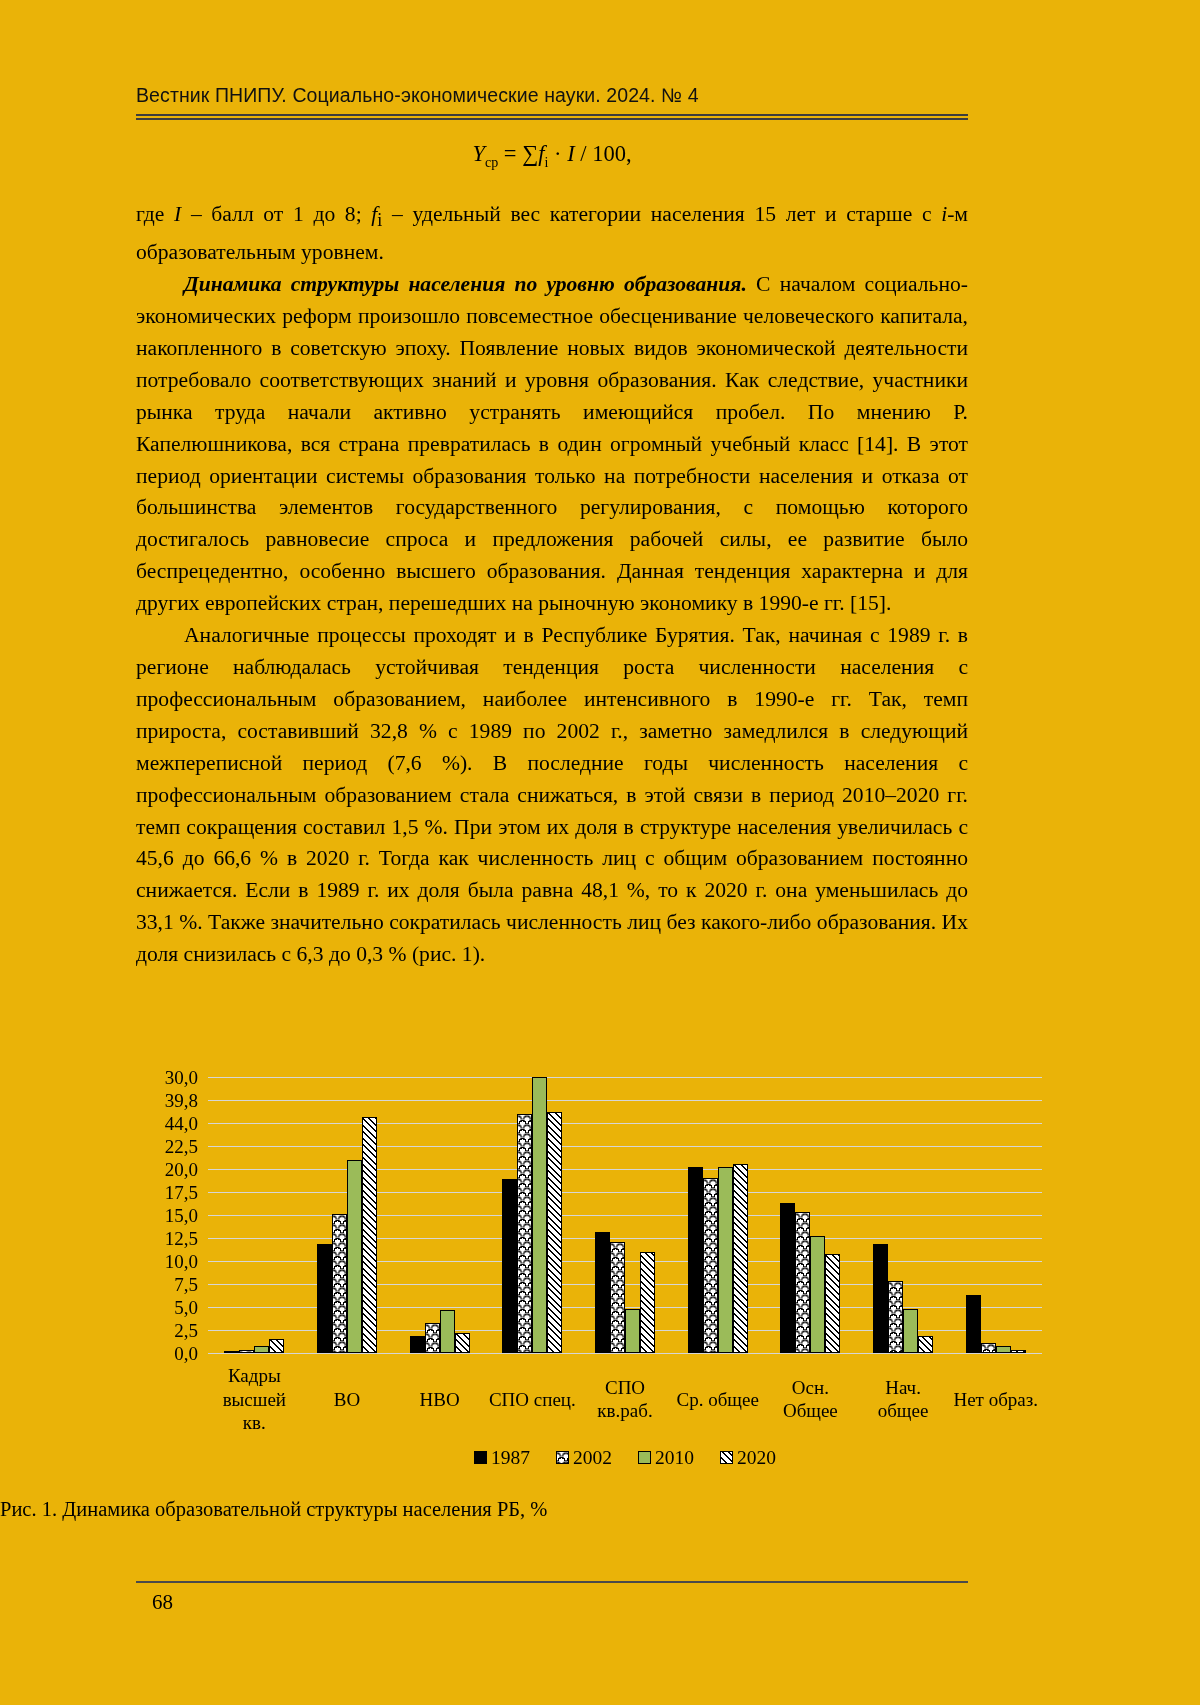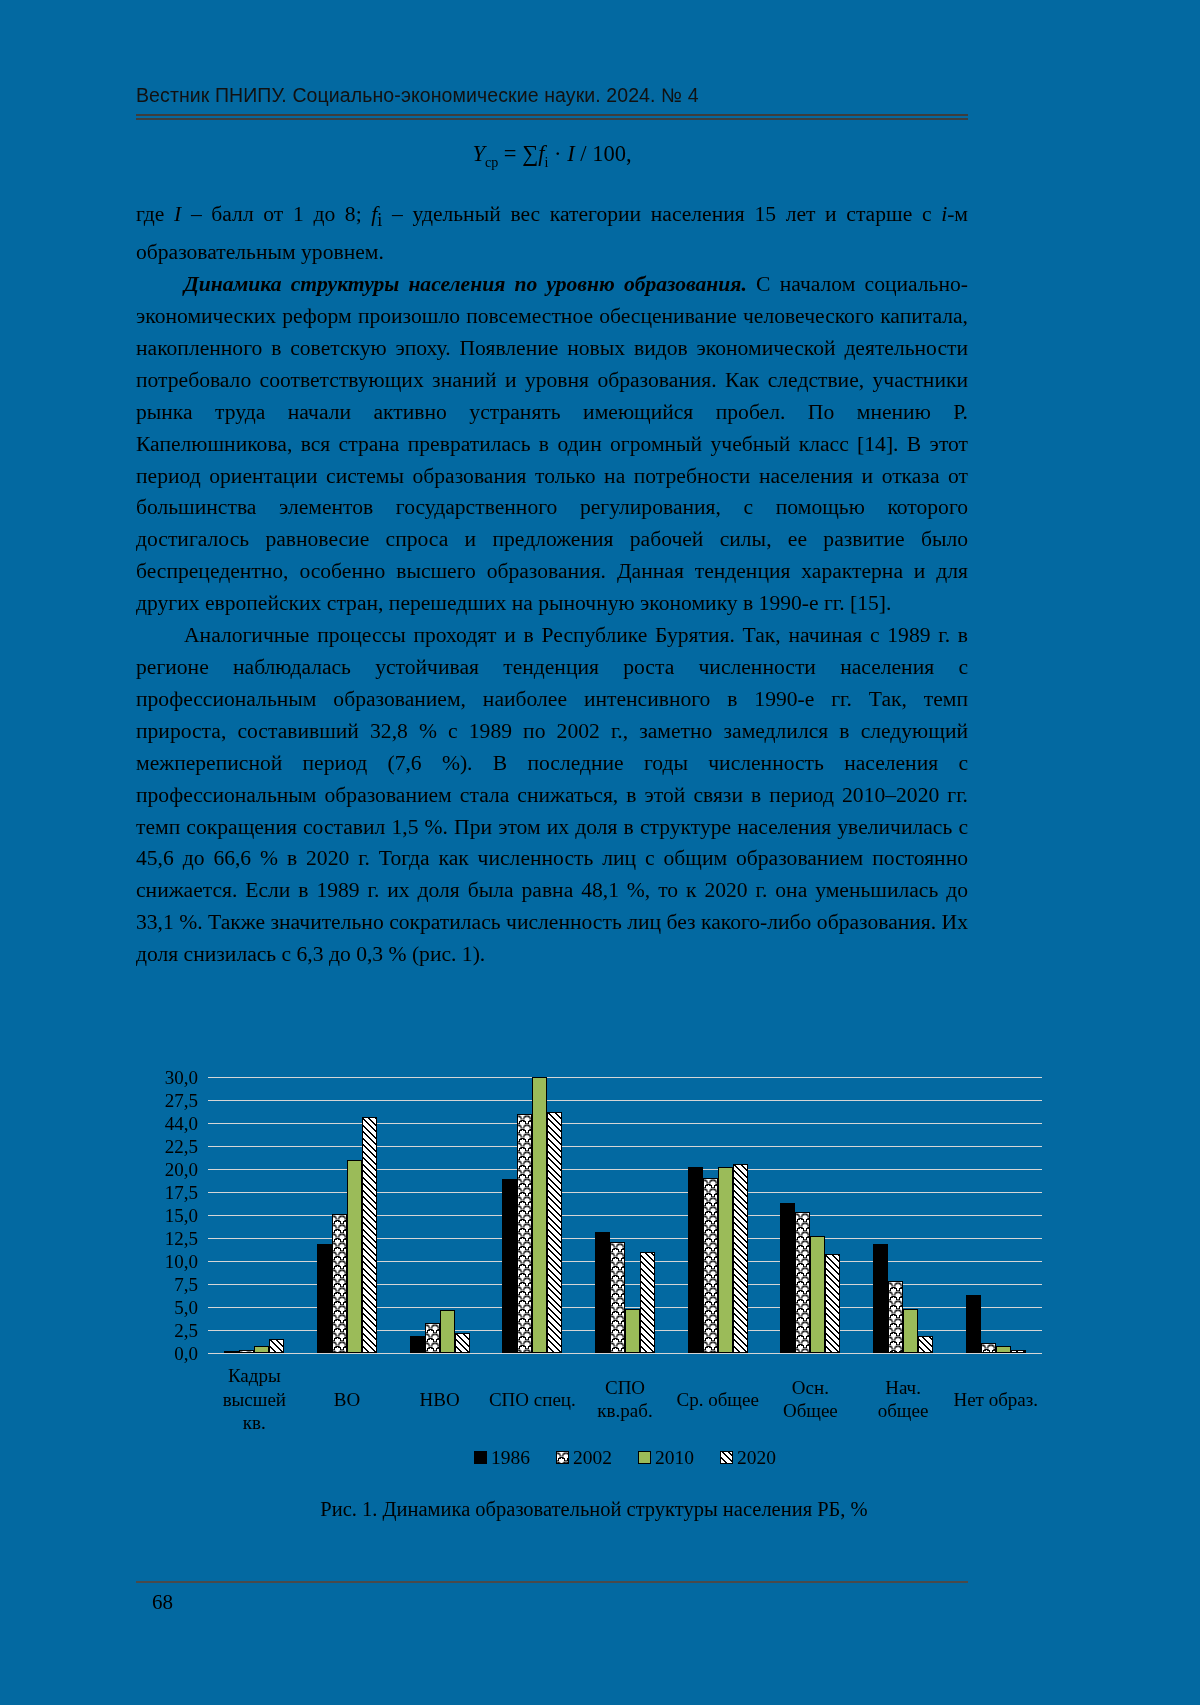--- a/index.html
+++ b/index.html
@@ -1,17 +1,17 @@
 <!DOCTYPE html>
 <html lang="ru"><head>
 <meta charset="utf-8">
 <style>
   html,body{margin:0;padding:0;background:#e9e9e9;}
   .page{
-    position:relative;width:1200px;height:1705px;margin:0 auto;background:#0369a1;
+    position:relative;width:1200px;height:1705px;margin:0 auto;background:#eab308;
     font-family:"Liberation Serif","DejaVu Serif",serif;color:#000;overflow:hidden;
   }
   
   .header-block{position:absolute;top:84px;left:136px;width:832px;}
   .journal-title{
     font-family:"Liberation Sans","DejaVu Sans",sans-serif;
     font-size:19.5px;letter-spacing:.1px;color:#111;
   }
   .double-rule{margin-top:7px;height:2px;border-top:2px solid #3d3d3d;border-bottom:2px solid #3d3d3d;}
   
@@ -56,21 +56,21 @@
   .x-label{
     flex:1 1 0;text-align:center;font-size:19px;line-height:23.5px;color:#000;
   }
   .legend{display:flex;justify-content:center;gap:26px;margin-left:62px;margin-top:12px;align-items:center;}
   .legend-item{display:flex;align-items:center;font-size:19.5px;color:#000;}
   .legend-swatch{
     display:inline-block;width:13px;height:13px;box-sizing:border-box;
     border:1px solid #000;margin-right:4px;
   }
   
-  .caption{position:absolute;top:1492px;left:0;width:1188px;text-align:center;
+  .caption{position:absolute;top:1492px;left:0;width:1188px;text-align:left;
     font-size:20.5px;line-height:34px;color:#000;}
   
   .footer-rule{position:absolute;top:1581px;left:136px;width:832px;border-top:2px solid #4a4a4a;}
   .page-number{position:absolute;top:1590px;left:152px;font-size:21px;color:#000;}
 </style>
 </head>
 <body>
 
 <div class="page">
 
@@ -105,21 +105,21 @@
         <div class="y-tick" style="bottom: 50%;">15,0</div>
         <div class="gridline" style="bottom: calc(58.3333% - 0.5px);"></div>
         <div class="y-tick" style="bottom: 58.3333%;">17,5</div>
         <div class="gridline" style="bottom: calc(66.6667% - 0.5px);"></div>
         <div class="y-tick" style="bottom: 66.6667%;">20,0</div>
         <div class="gridline" style="bottom: calc(75% - 0.5px);"></div>
         <div class="y-tick" style="bottom: 75%;">22,5</div>
         <div class="gridline" style="bottom: calc(83.3333% - 0.5px);"></div>
         <div class="y-tick" style="bottom: 83.3333%;">44,0</div>
         <div class="gridline" style="bottom: calc(91.6667% - 0.5px);"></div>
-        <div class="y-tick" style="bottom: 91.6667%;">27,5</div>
+        <div class="y-tick" style="bottom: 91.6667%;">39,8</div>
         <div class="gridline" style="bottom: calc(100% - 0.5px);"></div>
         <div class="y-tick" style="bottom: 100%;">30,0</div>
         <div class="groups">
           <div class="group">
             <div class="bar pat-solid-black" style="height: 0.666667%;"></div>
             <div class="bar pat-scale-pattern" style="height: 1%;"></div>
             <div class="bar pat-solid-green" style="height: 2.66667%;"></div>
             <div class="bar pat-diagonal-hatch" style="height: 5%;"></div>
           </div>
           <div class="group">
@@ -202,21 +202,21 @@
           <div>Нач.</div>
           <div>общее</div>
         </div>
         <div class="x-label">
           <div>Нет образ.</div>
         </div>
       </div>
     <div class="legend">
         <div class="legend-item">
           <span class="legend-swatch pat-solid-black"></span>
-          <span>1986</span>
+          <span>1987</span>
         </div>
         <div class="legend-item">
           <span class="legend-swatch pat-scale-pattern"></span>
           <span>2002</span>
         </div>
         <div class="legend-item">
           <span class="legend-swatch pat-solid-green"></span>
           <span>2010</span>
         </div>
         <div class="legend-item">

